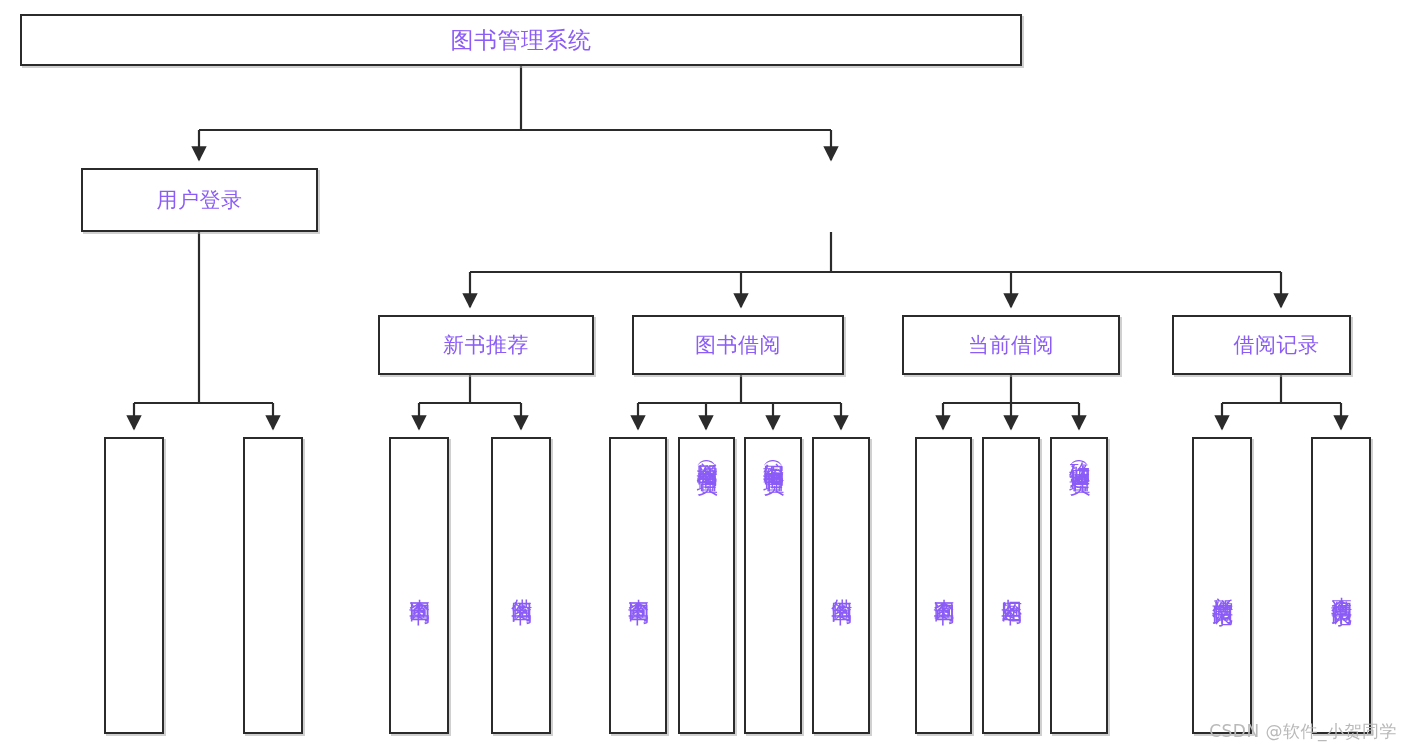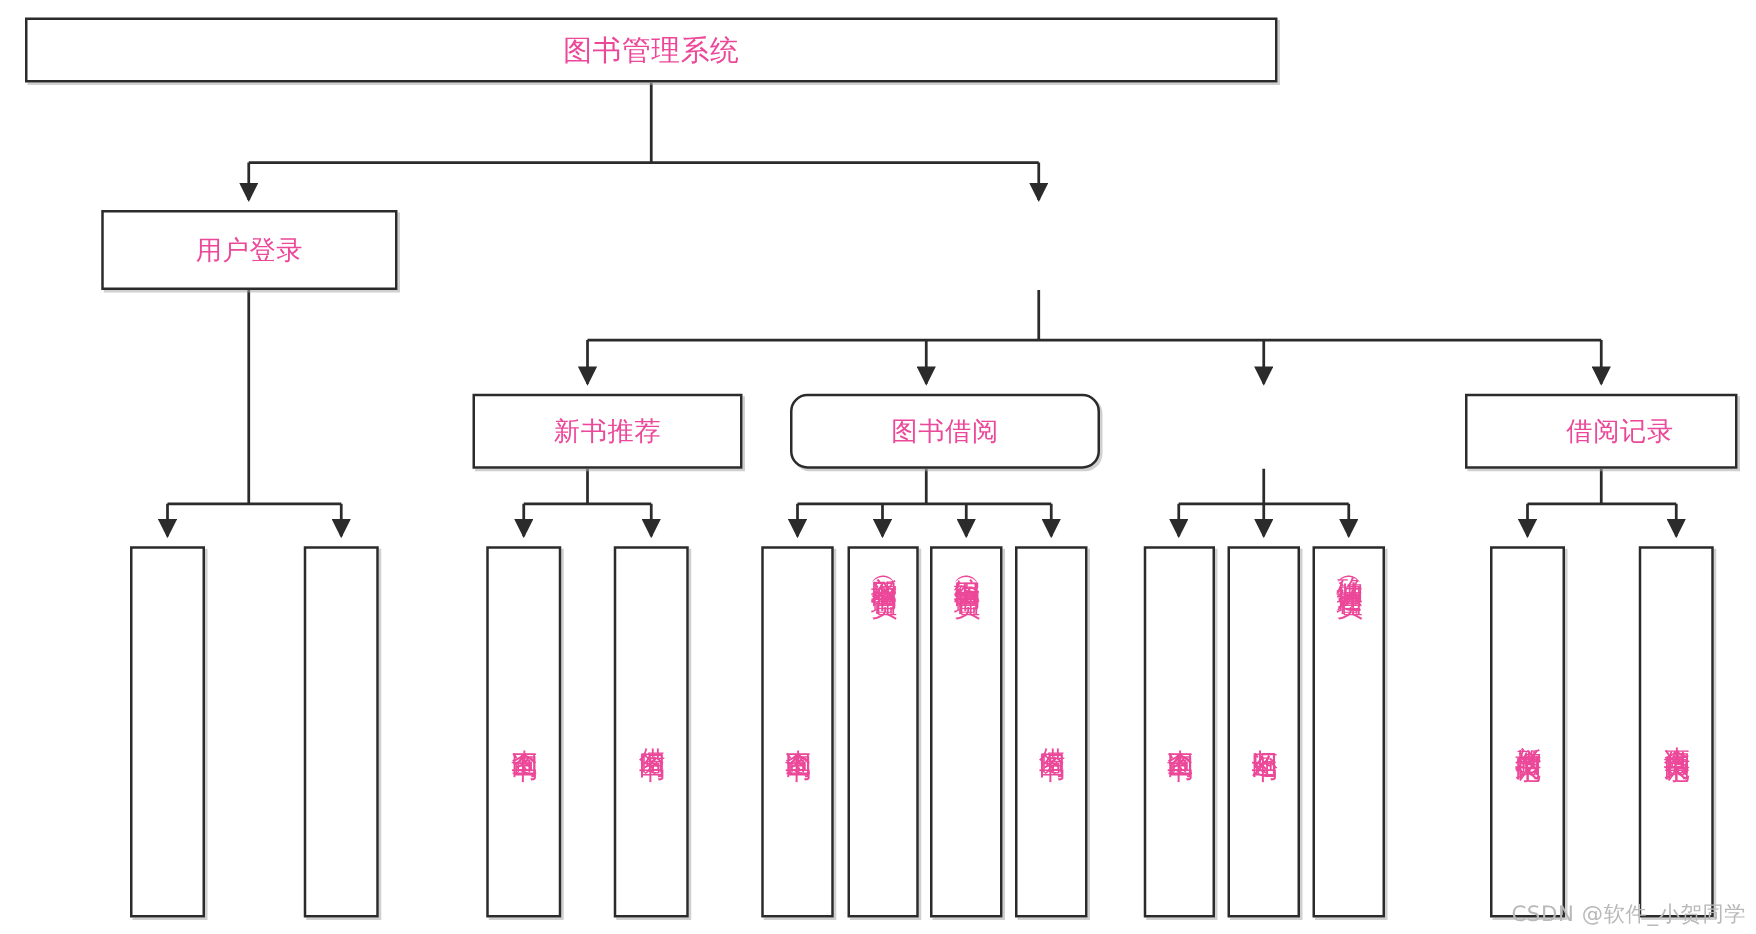--- a/index.html
+++ b/index.html
@@ -36,21 +36,21 @@
     box-shadow: 2px 2px 0 rgba(170,170,170,0.55);
     display: flex;
     align-items: center;
     justify-content: center;
     overflow: hidden;
   }
   .node .label {
     display: block;
     text-align: right;
     letter-spacing: 0.5px;
-    color: #ec4899;
+    color: #8b5cf6;
     white-space: nowrap;
   }
   
   .lvl0 .label { font-size: 23px; }
   
   .lvl1 .label { font-size: 21px; }
   .lvl2 .label { font-size: 21px; }
   
   .leaf {
     align-items: center;
@@ -141,26 +141,29 @@
 
   <div class="node lvl1" style="left:81px; top:168px; width:237px; height:64px;">
     <span class="label">用户登录</span>
   </div>
 
 
   <div class="node lvl2" style="left:378px; top:315px; width:216px; height:60px;">
     <span class="label">新书推荐</span>
   </div>
 
-  <div class="node lvl2" style="left:632px; top:315px; width:248px; height:60px;border-radius:14px;">
+  <div class="node lvl2" style="left:632px; top:315px; width:212px; height:60px;">
     <span class="label">图书借阅</span>
   </div>
 
-
-  <div class="node lvl2" style="left:1172px; top:315px; width:218px; height:60px;padding-left:30px;">
+  <div class="node lvl2" style="left:902px; top:315px; width:218px; height:60px;">
+    <span class="label">当前借阅</span>
+  </div>
+
+  <div class="node lvl2" style="left:1172px; top:315px; width:179px; height:60px;padding-left:30px;">
     <span class="label">借阅记录</span>
   </div>
 
   <div class="node leaf align-bottom" style="left:104px; top:437px; width:60px; height:297px;">
     <span class="label">用户登录</span>
   </div>
 
   <div class="node leaf align-bottom" style="left:243px; top:437px; width:60px; height:297px;">
     <span class="label">注销登录</span>
   </div>

